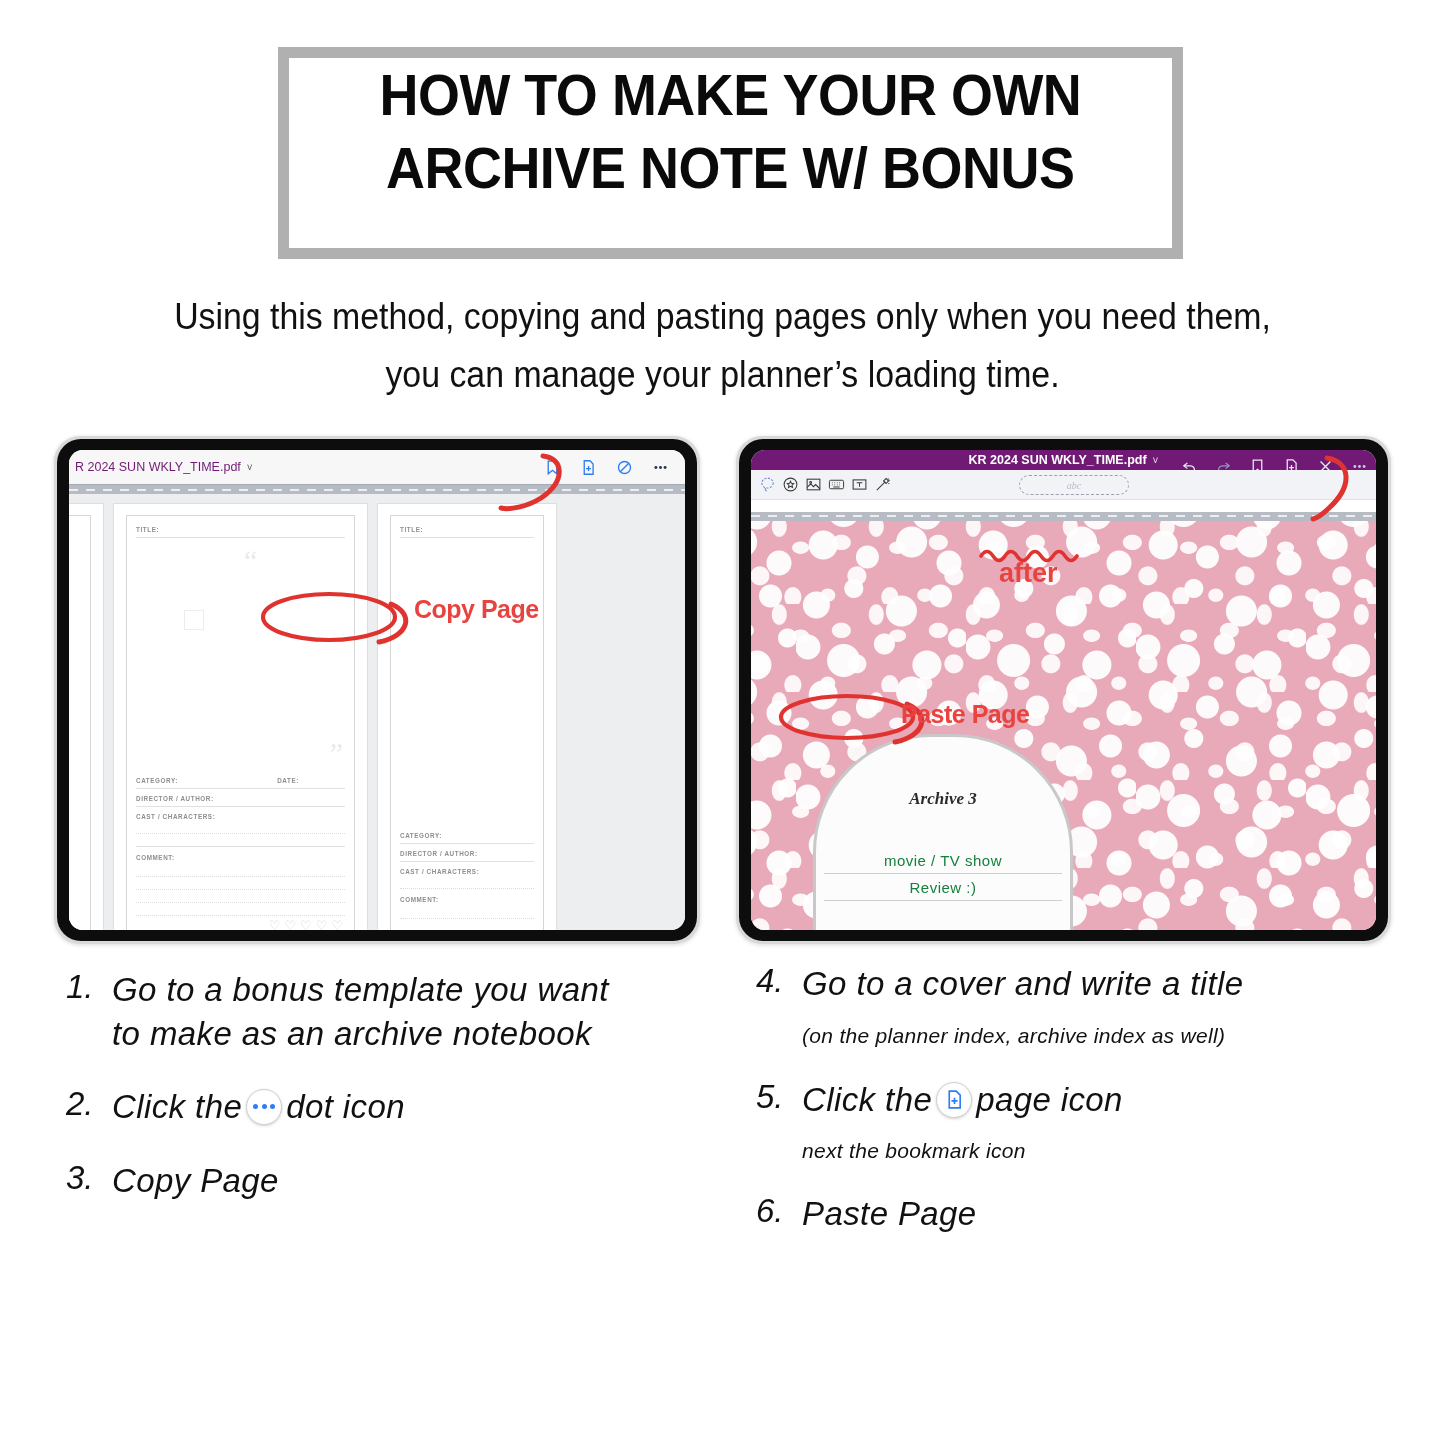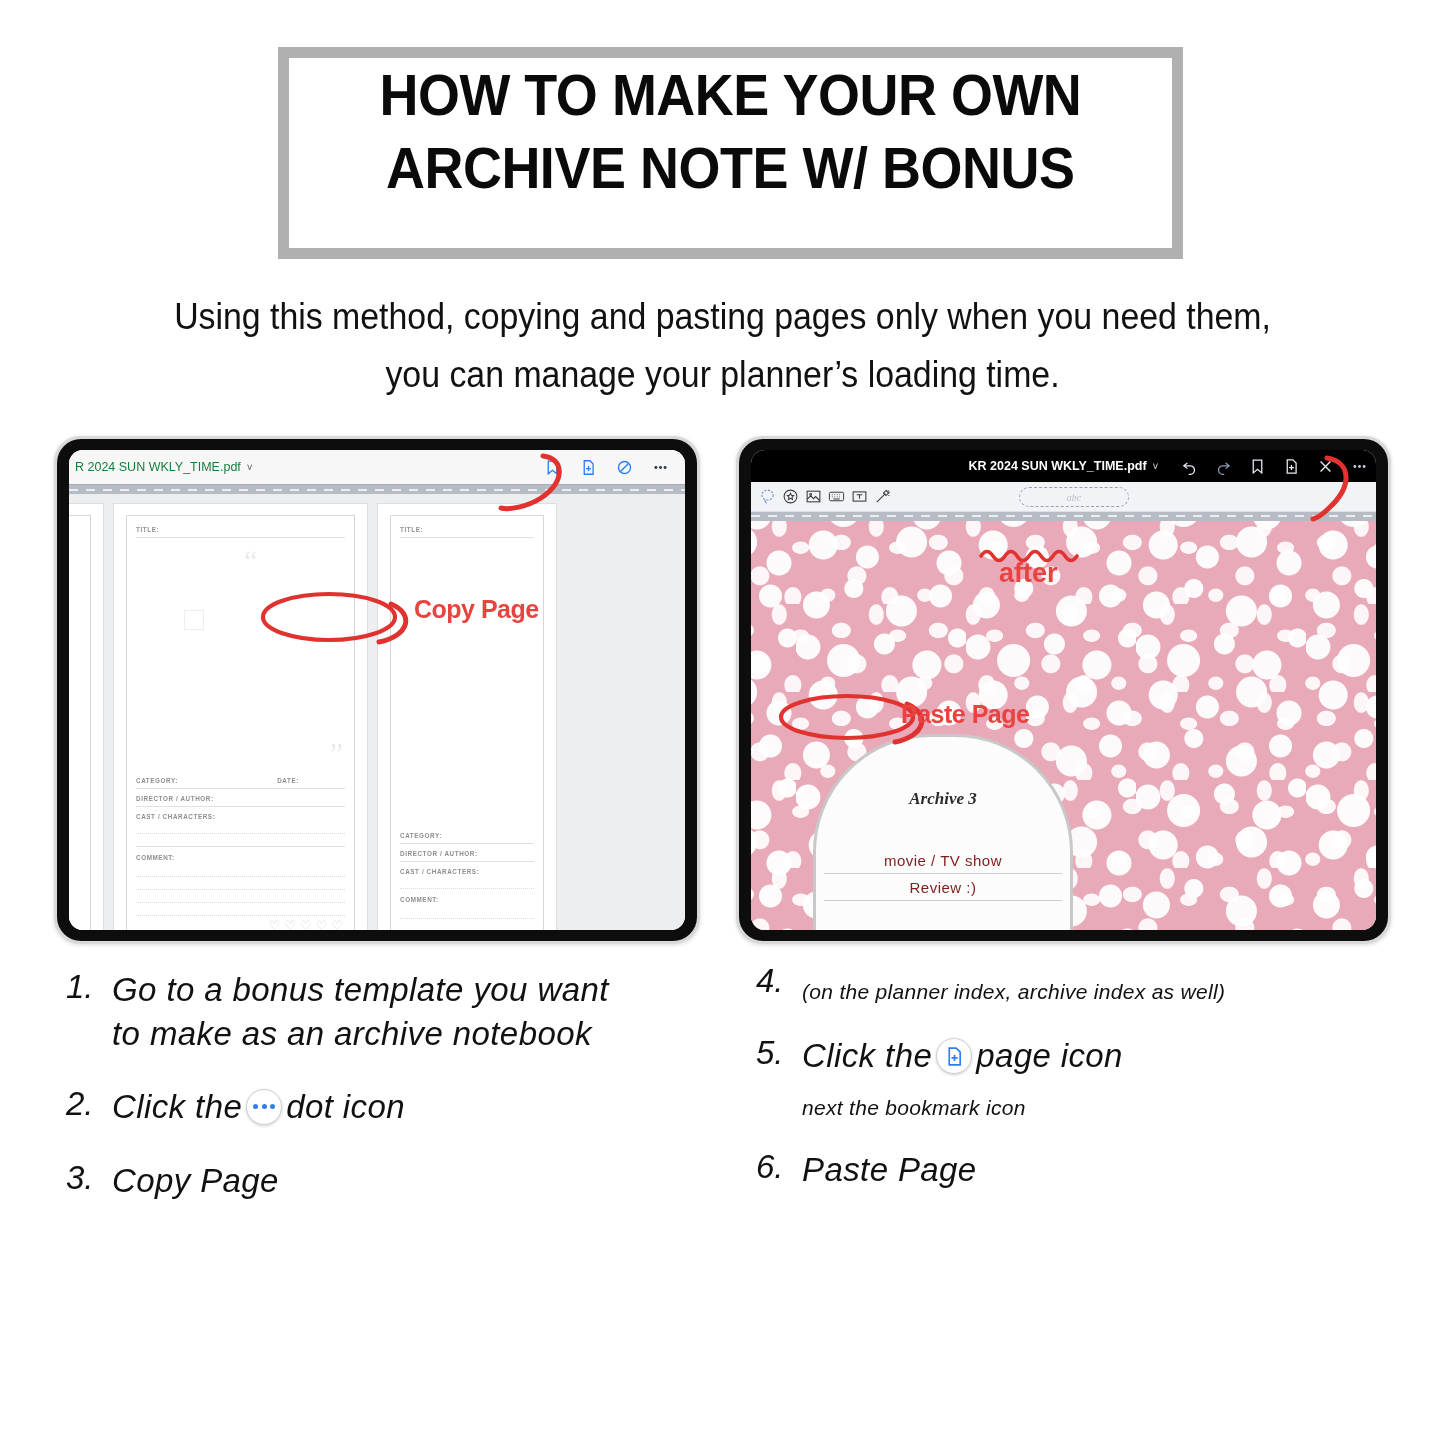--- a/index.html
+++ b/index.html
@@ -66,21 +66,21 @@
   #tablet-left  { left: 54px;  top: 436px; width: 646px; height: 508px; }
   #tablet-right { left: 736px; top: 436px; width: 655px; height: 508px; }
 
   
   .l-topbar {
     height: 34px; background: #f7f7f7;
     display: flex; align-items: center;
     padding: 0 10px 0 6px;
     position: relative;
   }
-  .l-title { font-size: 12.5px; color: #15803d; white-space: nowrap; }
+  .l-title { font-size: 12.5px; color: #701a75; white-space: nowrap; }
   .l-caret { font-size: 10px; color: #555; margin-left: 6px; }
   .l-icons { margin-left: auto; display: flex; align-items: center; gap: 19px; padding-right: 6px; }
   .ic { width: 17px; height: 19px; display: block; }
   .l-dash {
     height: 10px; background: #b7bcc4; position: relative;
     border-top: 1px solid #a6abb3;
   }
   .l-dash::after {
     content:""; position:absolute; left:0; right:0; top:4px; height:2px;
     background: repeating-linear-gradient(to right,#eceef1 0 9px, transparent 9px 17px);
@@ -103,21 +103,21 @@
   .rule-dot { border-bottom: 1px dotted #dcdcdc; }
   .quote-box { flex: 1; position: relative; }
   .q-mark { position:absolute; font-size: 30px; color:#e9e9e9; font-family:"Liberation Serif",serif; }
   .img-ph { position:absolute; left:48px; top:72px; width:20px;height:20px;border:1px solid #ececec;}
   .row2 { display:flex; justify-content: space-between; }
   .hearts { display:flex; gap:4px; justify-content:flex-end; padding: 3px 2px 0 0; }
   .heart { font-size: 13px; color: #d8d8d8; line-height: 1; }
 
   
   .r-topbar {
-    height: 32px; background: #000000;
+    height: 20px; background: #701a75;
     display: flex; align-items: center; justify-content: center;
     position: relative;
   }
   .r-title { font-size: 12.5px; color: #fff; font-weight: 600; white-space: nowrap; }
   .r-caret { font-size: 10px; color: #dfe3ee; margin-left: 6px; }
   .r-icons { position:absolute; right: 8px; top: 0; height: 32px; display:flex; align-items:center; gap: 17px; }
   .r-toolbar {
     height: 30px; background: #f2f3f6; display:flex; align-items:center;
     padding: 0 8px; gap: 6px; position: relative;
     border-bottom: 1px solid #dfe1e7;
@@ -181,21 +181,21 @@
     z-index: 2; overflow:hidden;
   }
   .cover-title {
     text-align:center; margin-top: 52px;
     font-family:"Liberation Serif",serif; font-weight:bold; font-style:italic;
     font-size: 17px; color:#2b2b2b;
   }
   .cover-lines { margin-top: 38px; padding: 0 8px; }
   .cover-line { border-bottom:1px solid #cfcfcf; height: 27px;
     display:flex;align-items:center;justify-content:center; }
-  .hw { font-family:"Liberation Sans",sans-serif; font-size: 15px; color:#7f1d1d; letter-spacing:.5px;}
+  .hw { font-family:"Liberation Sans",sans-serif; font-size: 15px; color:#15803d; letter-spacing:.5px;}
 
   
   .redtext {
     position:absolute; color:#e8433f; font-weight: bold; z-index: 60;
     font-family:"Liberation Sans", sans-serif;
   }
   .red-svg { position:absolute; z-index: 55; overflow:visible; }
 
   
   .steps { position:absolute; }
@@ -507,20 +507,21 @@
         <div class="step-line">Copy Page</div>
       </div>
     </div>
   </div>
 
   <div class="steps" id="steps-right">
 
     <div class="step">
       <div class="step-num">4.</div>
       <div class="step-body">
+        <div class="step-line">Go to a cover and write a title</div>
         <div class="step-sub">(on the planner index, archive index as well)</div>
       </div>
     </div>
 
     <div class="step" style="margin-top:28px;">
       <div class="step-num">5.</div>
       <div class="step-body">
         <div class="step-line">
           <span>Click the</span>
           <span class="inline-icon">

